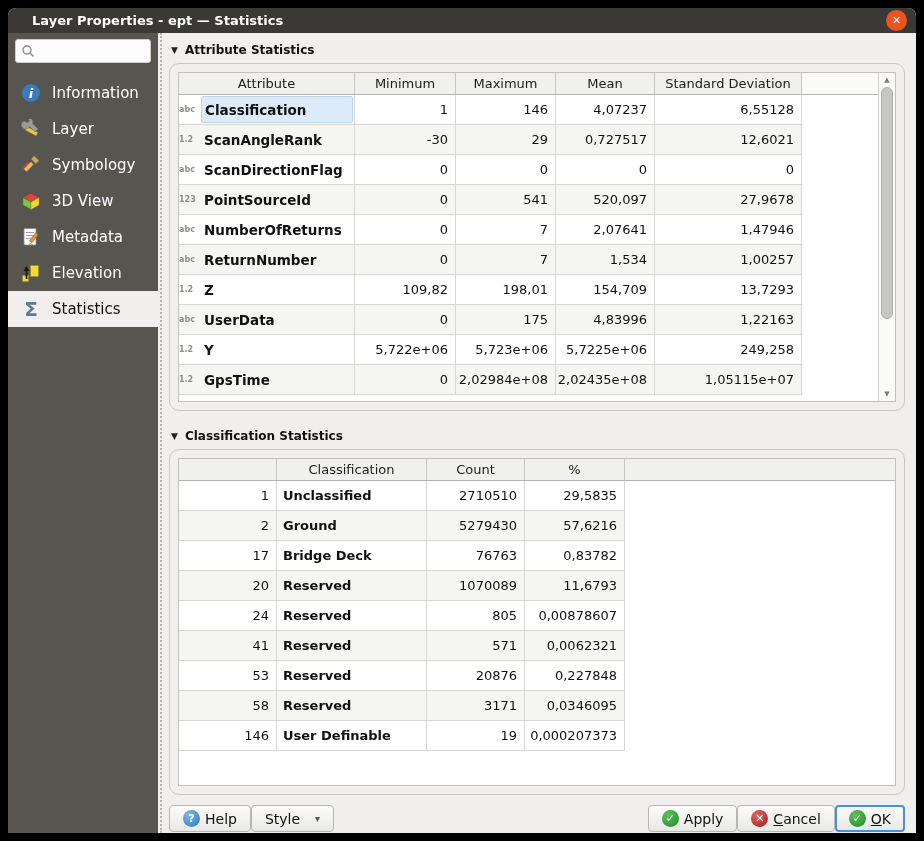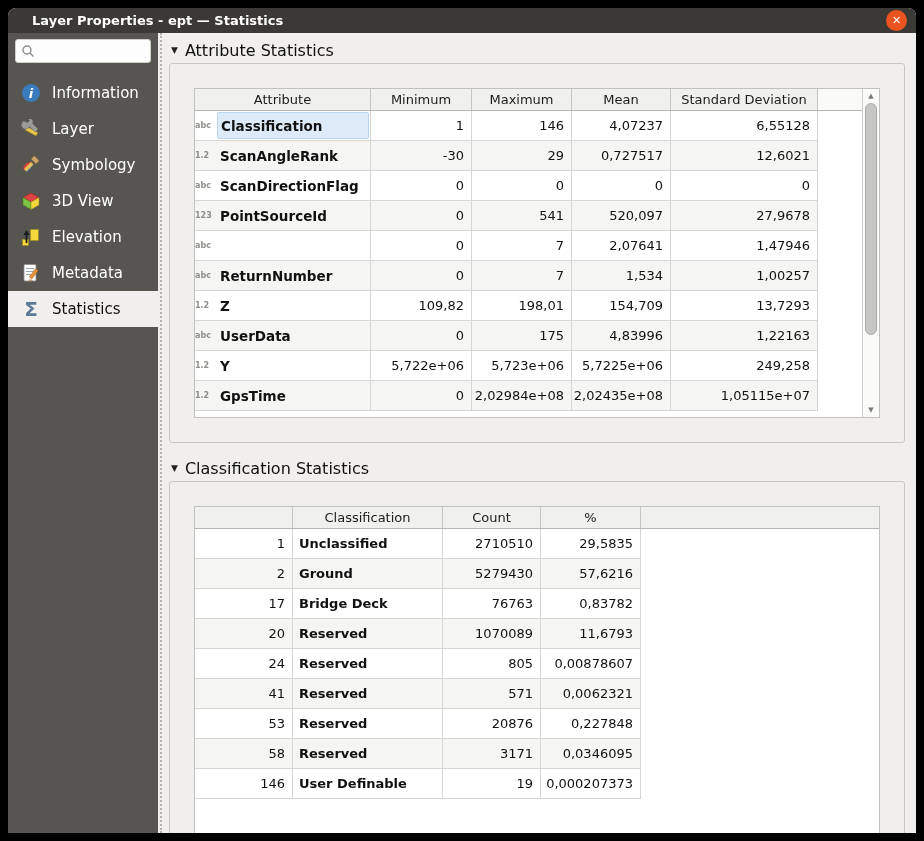--- a/index.html
+++ b/index.html
@@ -20,22 +20,22 @@
   .nav-item{height:36px;display:flex;align-items:center;gap:10px;padding-left:12px;color:#fff;font-size:15px;cursor:pointer;}
   .nav-item.selected{background:#f0efed;color:#111;}
   .nav-icon{width:22px;height:22px;display:flex;align-items:center;justify-content:center;flex:0 0 22px;}
   .sigma{color:#5c7a96;font-size:20px;font-weight:bold;line-height:20px;}
   .splitter{width:6px;flex:0 0 6px;background:#f0efed;position:relative;}
   .splitter:after{content:"";position:absolute;left:2px;top:0;bottom:0;border-left:2px dotted #b3b2ae;}
   
   .content{flex:1;padding:8px 11px 0 5px;display:flex;flex-direction:column;min-width:0;}
   .group-header{display:flex;align-items:center;gap:7px;height:18px;margin:0 0 4px 2px;cursor:pointer;}
   .group-header .tri{font-size:9px;color:#222;line-height:10px;}
-  .group-header .gtitle{font-size:16px;font-weight:normal;color:#111;}
-  .group-frame{border:1px solid #c9c8c4;border-radius:3px;padding:24px;background:#f0efed;}
+  .group-header .gtitle{font-size:12px;font-weight:bold;color:#111;}
+  .group-frame{border:1px solid #c9c8c4;border-radius:10px;padding:8px;background:#f0efed;}
   .gf1{margin-bottom:16px;}
   .gf2{margin-bottom:10px;}
   
   .attr-table{display:flex;height:330px;border:1px solid #c2c1be;background:#fff;}
   .attr-grid{flex:1;min-width:0;display:flex;flex-direction:column;}
   .class-table{height:328px;border:1px solid #c2c1be;background:#fff;display:flex;flex-direction:column;}
   .thead{display:grid;height:22px;flex:0 0 22px;background:#f0f0ee;border-bottom:1px solid #b5b4b1;}
   .attr-cols{grid-template-columns:176px 101px 100px 99px 147px 1fr;}
   .class-cols{grid-template-columns:98px 150px 98px 100px 1fr;}
   .hcell{display:flex;align-items:center;justify-content:center;font-size:13px;color:#1c1c1c;border-right:1px solid #c6c5c2;overflow:hidden;}
@@ -128,38 +128,38 @@
                   <polygon points="10,2 18,6.5 10,11 2,6.5" fill="#e04343" stroke="#8c1f1f" stroke-width="0.5"></polygon>
                   <polygon points="2,6.5 10,11 10,18.5 2,14" fill="#7dc242" stroke="#467a1c" stroke-width="0.5"></polygon>
                   <polygon points="18,6.5 10,11 10,18.5 18,14" fill="#f2d53c" stroke="#98861f" stroke-width="0.5"></polygon>
                 </svg>
             </span>
             <span>3D View</span>
           </div>
           <div class="nav-item">
             <span class="nav-icon">
               <svg width="20" height="20" viewBox="0 0 20 20">
+                  <rect x="3" y="1.5" width="12" height="16.5" rx="1" fill="#fdfdfd" stroke="#8d8d8a" stroke-width="0.8"></rect>
+                  <path d="M5 5.5 h8 M5 8.5 h8 M5 11.5 h5" stroke="#9aa4ad" stroke-width="1"></path>
+                  <rect x="11.2" y="5.5" width="3.2" height="10.5" rx="0.6" transform="rotate(38 12.8 10.7)" fill="#e8913a" stroke="#9c5a14" stroke-width="0.5"></rect>
+                  <path d="M8.8 16.2 l2.6 1.4 -2.9 0.6 z" fill="#e0c9a8" stroke="#9c5a14" stroke-width="0.4"></path>
+                </svg>
+            </span>
+            <span>Metadata</span>
+          </div>
+          <div class="nav-item">
+            <span class="nav-icon">
+              <svg width="20" height="20" viewBox="0 0 20 20">
                   <rect x="9.5" y="2.5" width="8" height="11" fill="#f4d83e" stroke="#a08c20" stroke-width="0.7"></rect>
                   <rect x="1.5" y="12.5" width="6" height="6" fill="#f4d83e" stroke="#a08c20" stroke-width="0.7"></rect>
                   <path d="M5.5 16 V5.5" stroke="#1a1a1a" stroke-width="1.8" fill="none"></path>
                   <path d="M5.5 3 l-3 5 h6 z" fill="#1a1a1a"></path>
                 </svg>
             </span>
             <span>Elevation</span>
-          </div>
-          <div class="nav-item">
-            <span class="nav-icon">
-              <svg width="20" height="20" viewBox="0 0 20 20">
-                  <rect x="3" y="1.5" width="12" height="16.5" rx="1" fill="#fdfdfd" stroke="#8d8d8a" stroke-width="0.8"></rect>
-                  <path d="M5 5.5 h8 M5 8.5 h8 M5 11.5 h5" stroke="#9aa4ad" stroke-width="1"></path>
-                  <rect x="11.2" y="5.5" width="3.2" height="10.5" rx="0.6" transform="rotate(38 12.8 10.7)" fill="#e8913a" stroke="#9c5a14" stroke-width="0.5"></rect>
-                  <path d="M8.8 16.2 l2.6 1.4 -2.9 0.6 z" fill="#e0c9a8" stroke="#9c5a14" stroke-width="0.4"></path>
-                </svg>
-            </span>
-            <span>Metadata</span>
           </div>
           <div class="nav-item selected">
             <span class="nav-icon">
                 <span class="sigma">Σ</span>
               </span>
             <span>Statistics</span>
           </div>
         </div>
       </div>
 
@@ -223,20 +223,21 @@
                     </div>
                     <div class="tcell num">0</div>
                     <div class="tcell num">541</div>
                     <div class="tcell num">520,097</div>
                     <div class="tcell num">27,9678</div>
                     <div class="tcell fill"></div>
                   </div>
                   <div class="trow attr-cols">
                     <div class="tcell">
                       <span class="type-icon">abc</span>
+                      <span class="attr-name">NumberOfReturns</span>
                     </div>
                     <div class="tcell num">0</div>
                     <div class="tcell num">7</div>
                     <div class="tcell num">2,07641</div>
                     <div class="tcell num">1,47946</div>
                     <div class="tcell fill"></div>
                   </div>
                   <div class="trow attr-cols alt">
                     <div class="tcell">
                       <span class="type-icon">abc</span>

